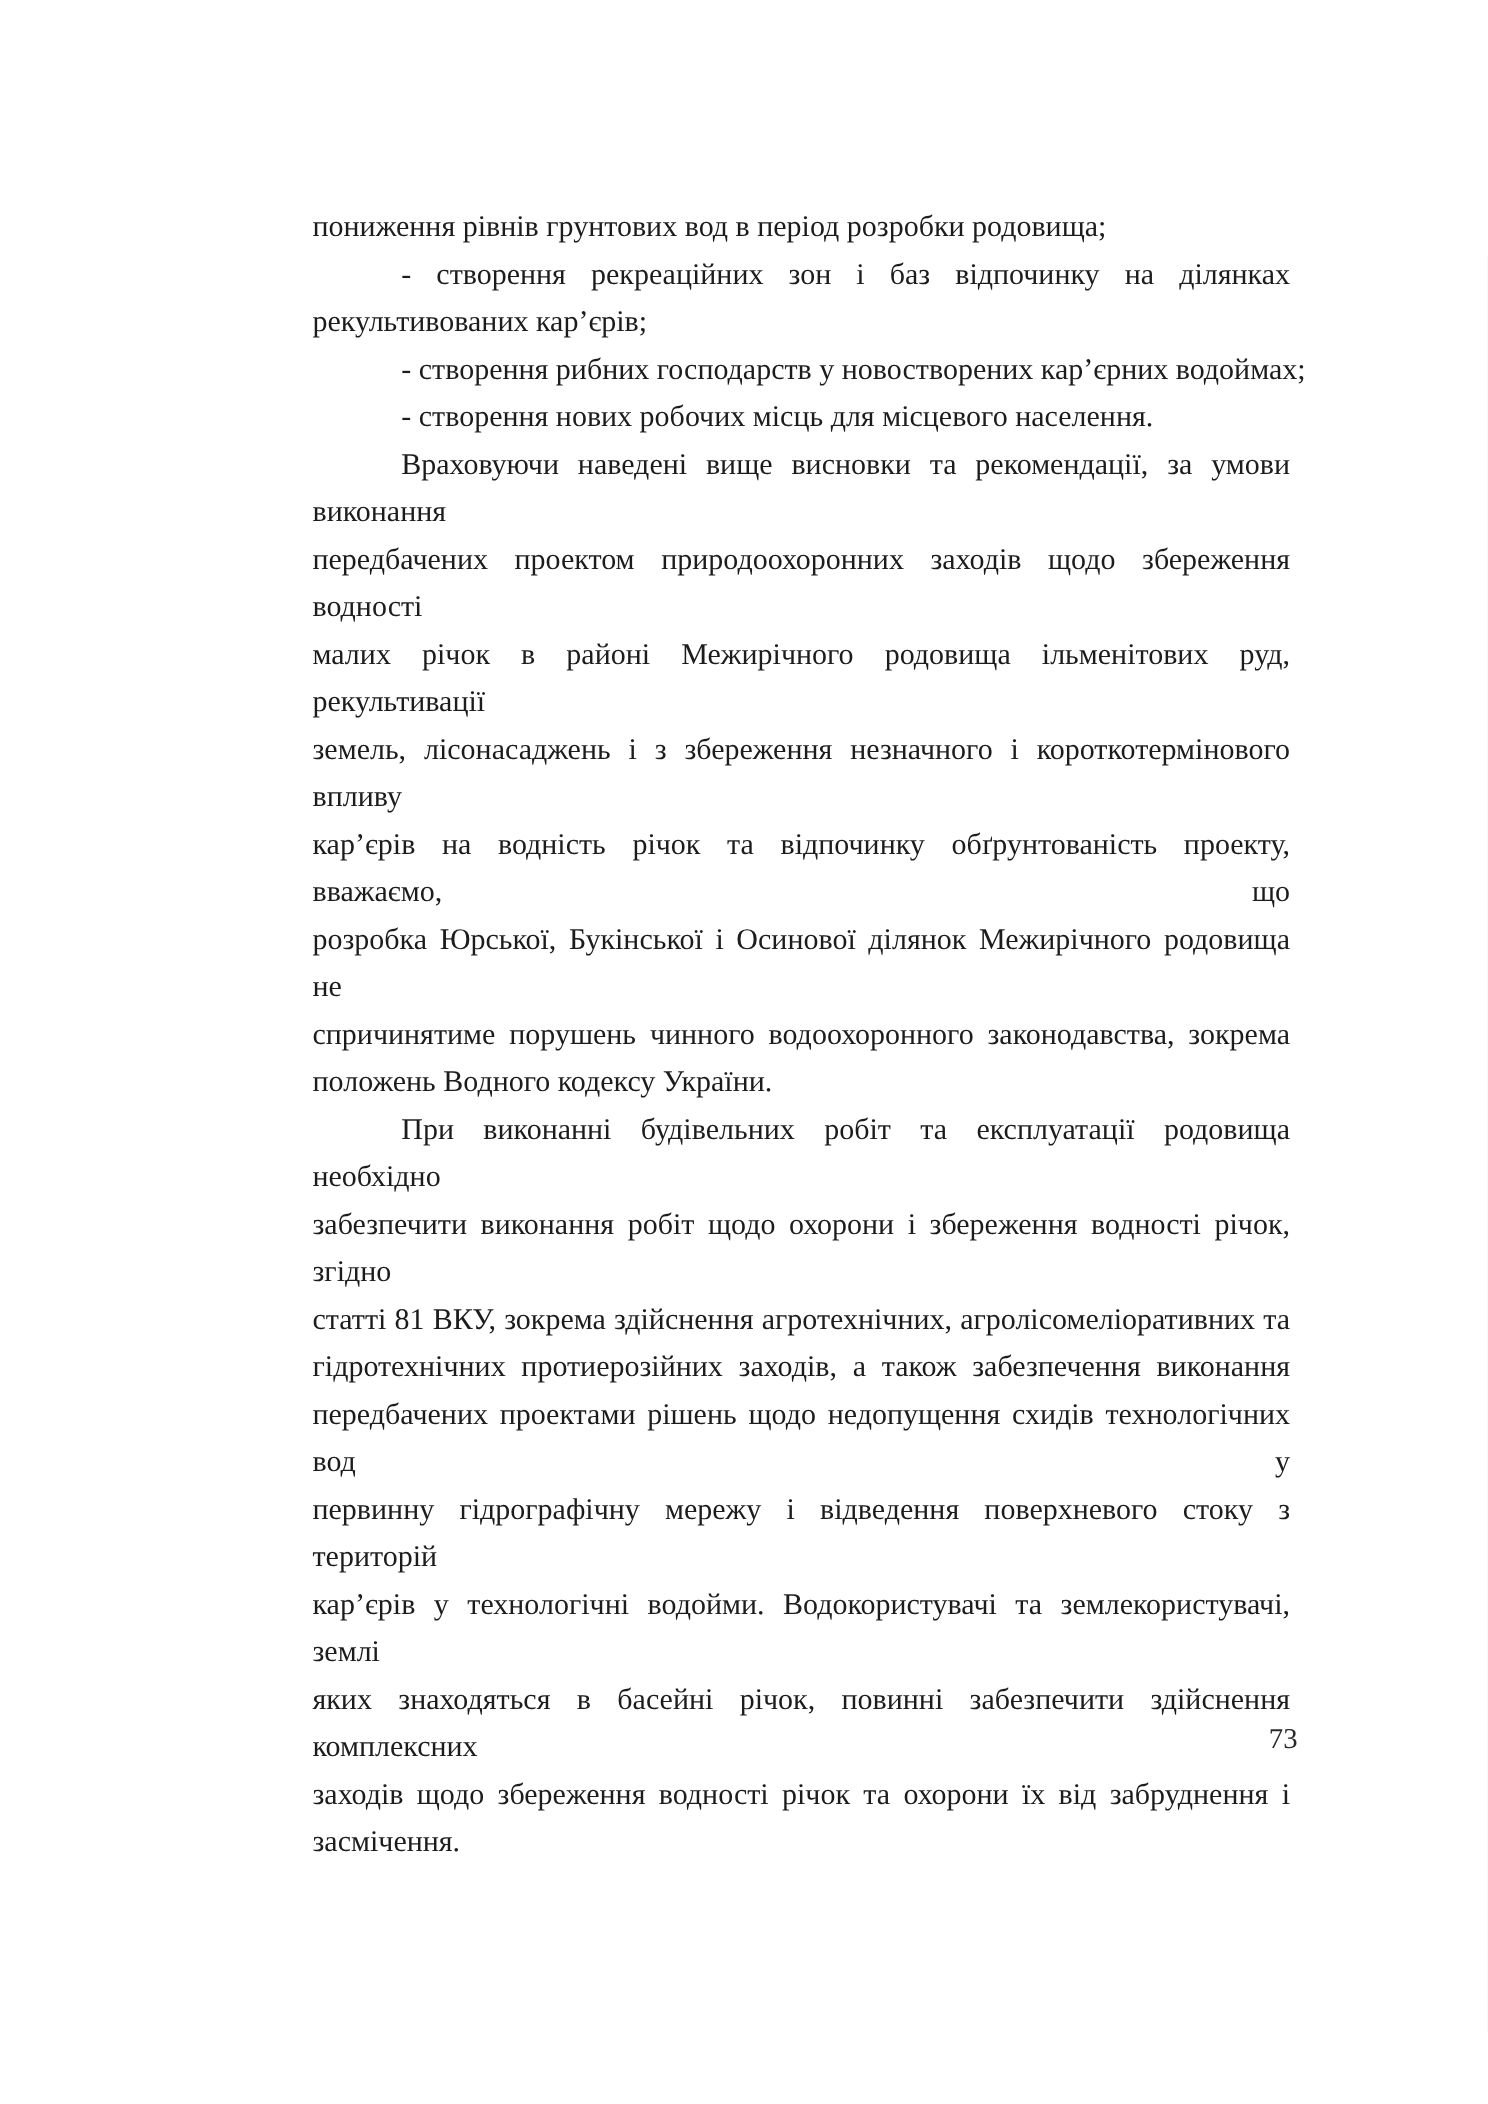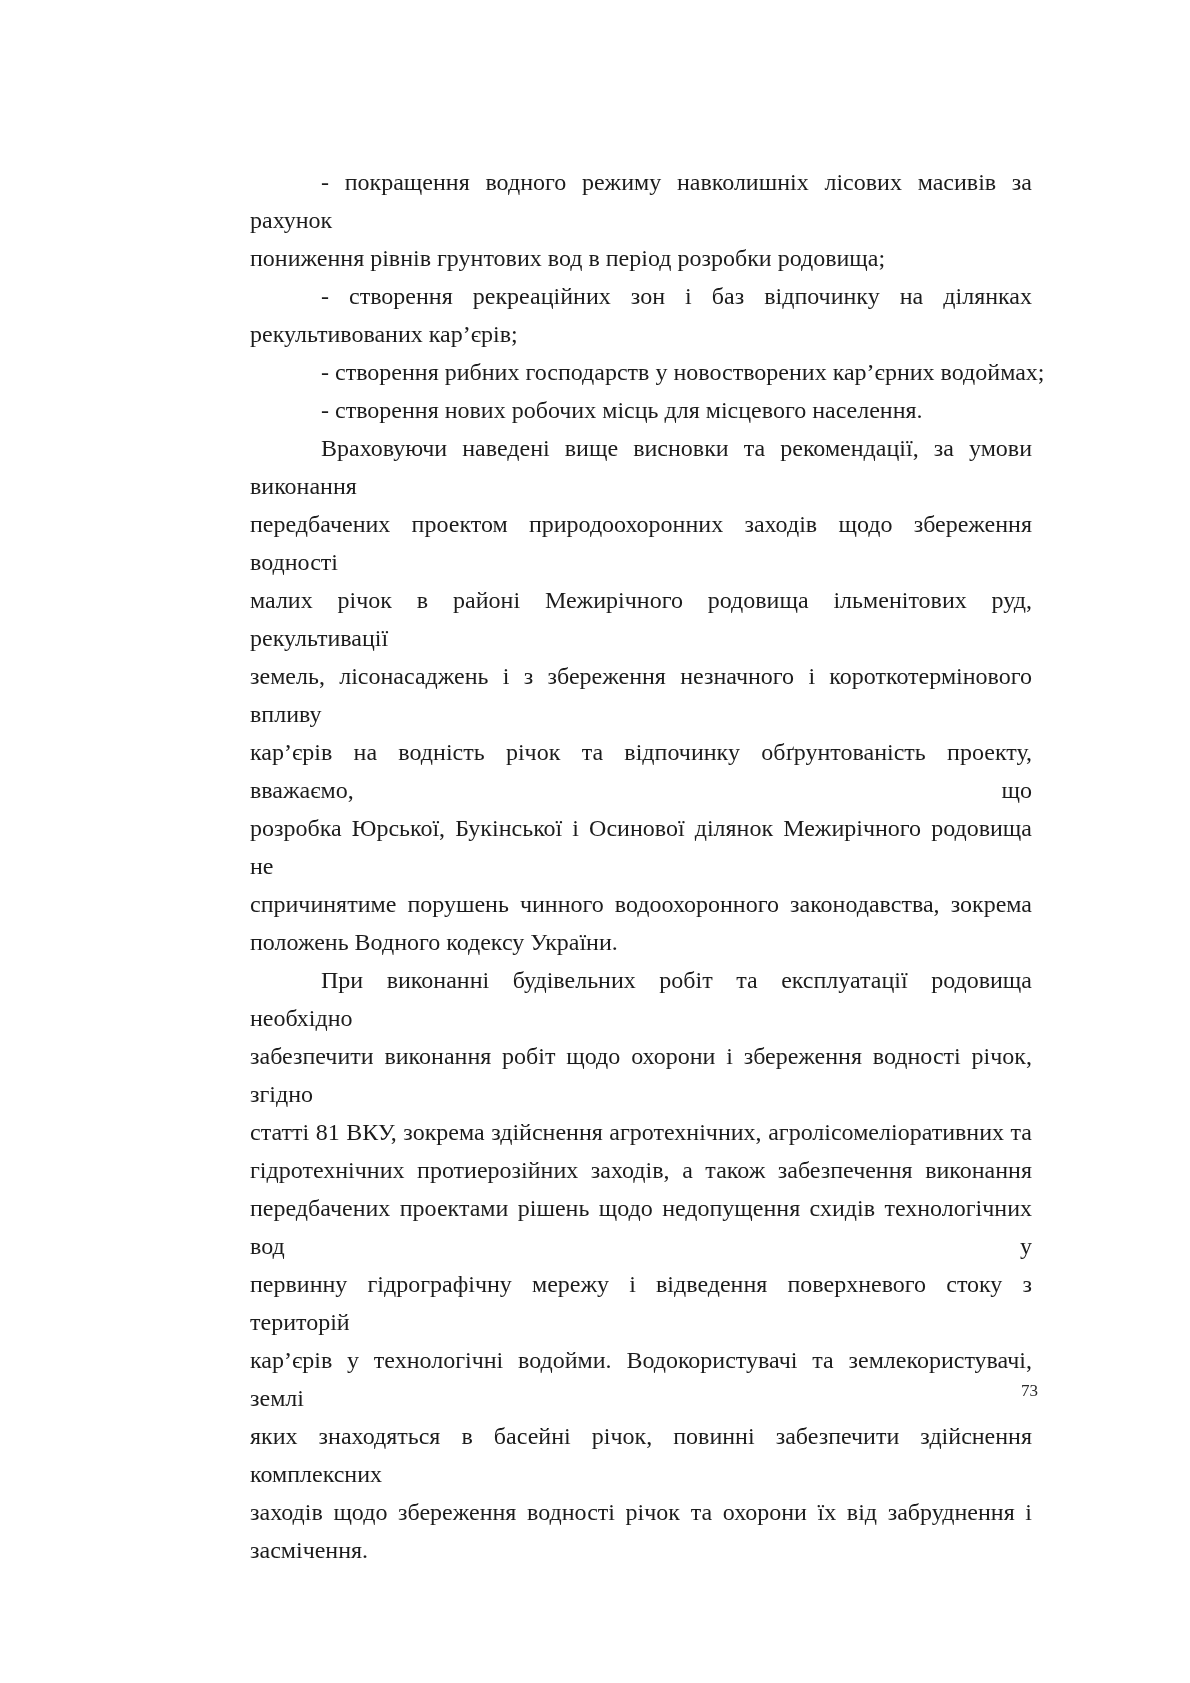--- a/index.html
+++ b/index.html
@@ -35,32 +35,31 @@
     text-align: justify;
     text-align-last: justify;
   }
   .line.first { text-indent: 71px; }
   .page-number {
     position: absolute;
     left: 960px;
     top: 1376px;
     width: 78px;
     text-align: right;
-    font-size: 17px;
+    font-size: 23px;
     line-height: 30px;
     color: #2a2a2a;
   }
 </style>
 </head>
 <body>
 
 <div class="page">
   <div class="text-block">
       <div class="para">
-        <div class="line just first">- покращення  водного  режиму  навколишніх  лісових  масивів  за  рахунок</div>
         <div class="line">пониження рівнів грунтових вод в період розробки родовища;</div>
       </div>
       <div class="para">
         <div class="line just first">- створення рекреаційних зон і баз відпочинку на ділянках</div>
         <div class="line">рекультивованих кар’єрів;</div>
       </div>
       <div class="para">
         <div class="line first">- створення рибних господарств у новостворених кар’єрних водоймах;</div>
       </div>
       <div class="para">

